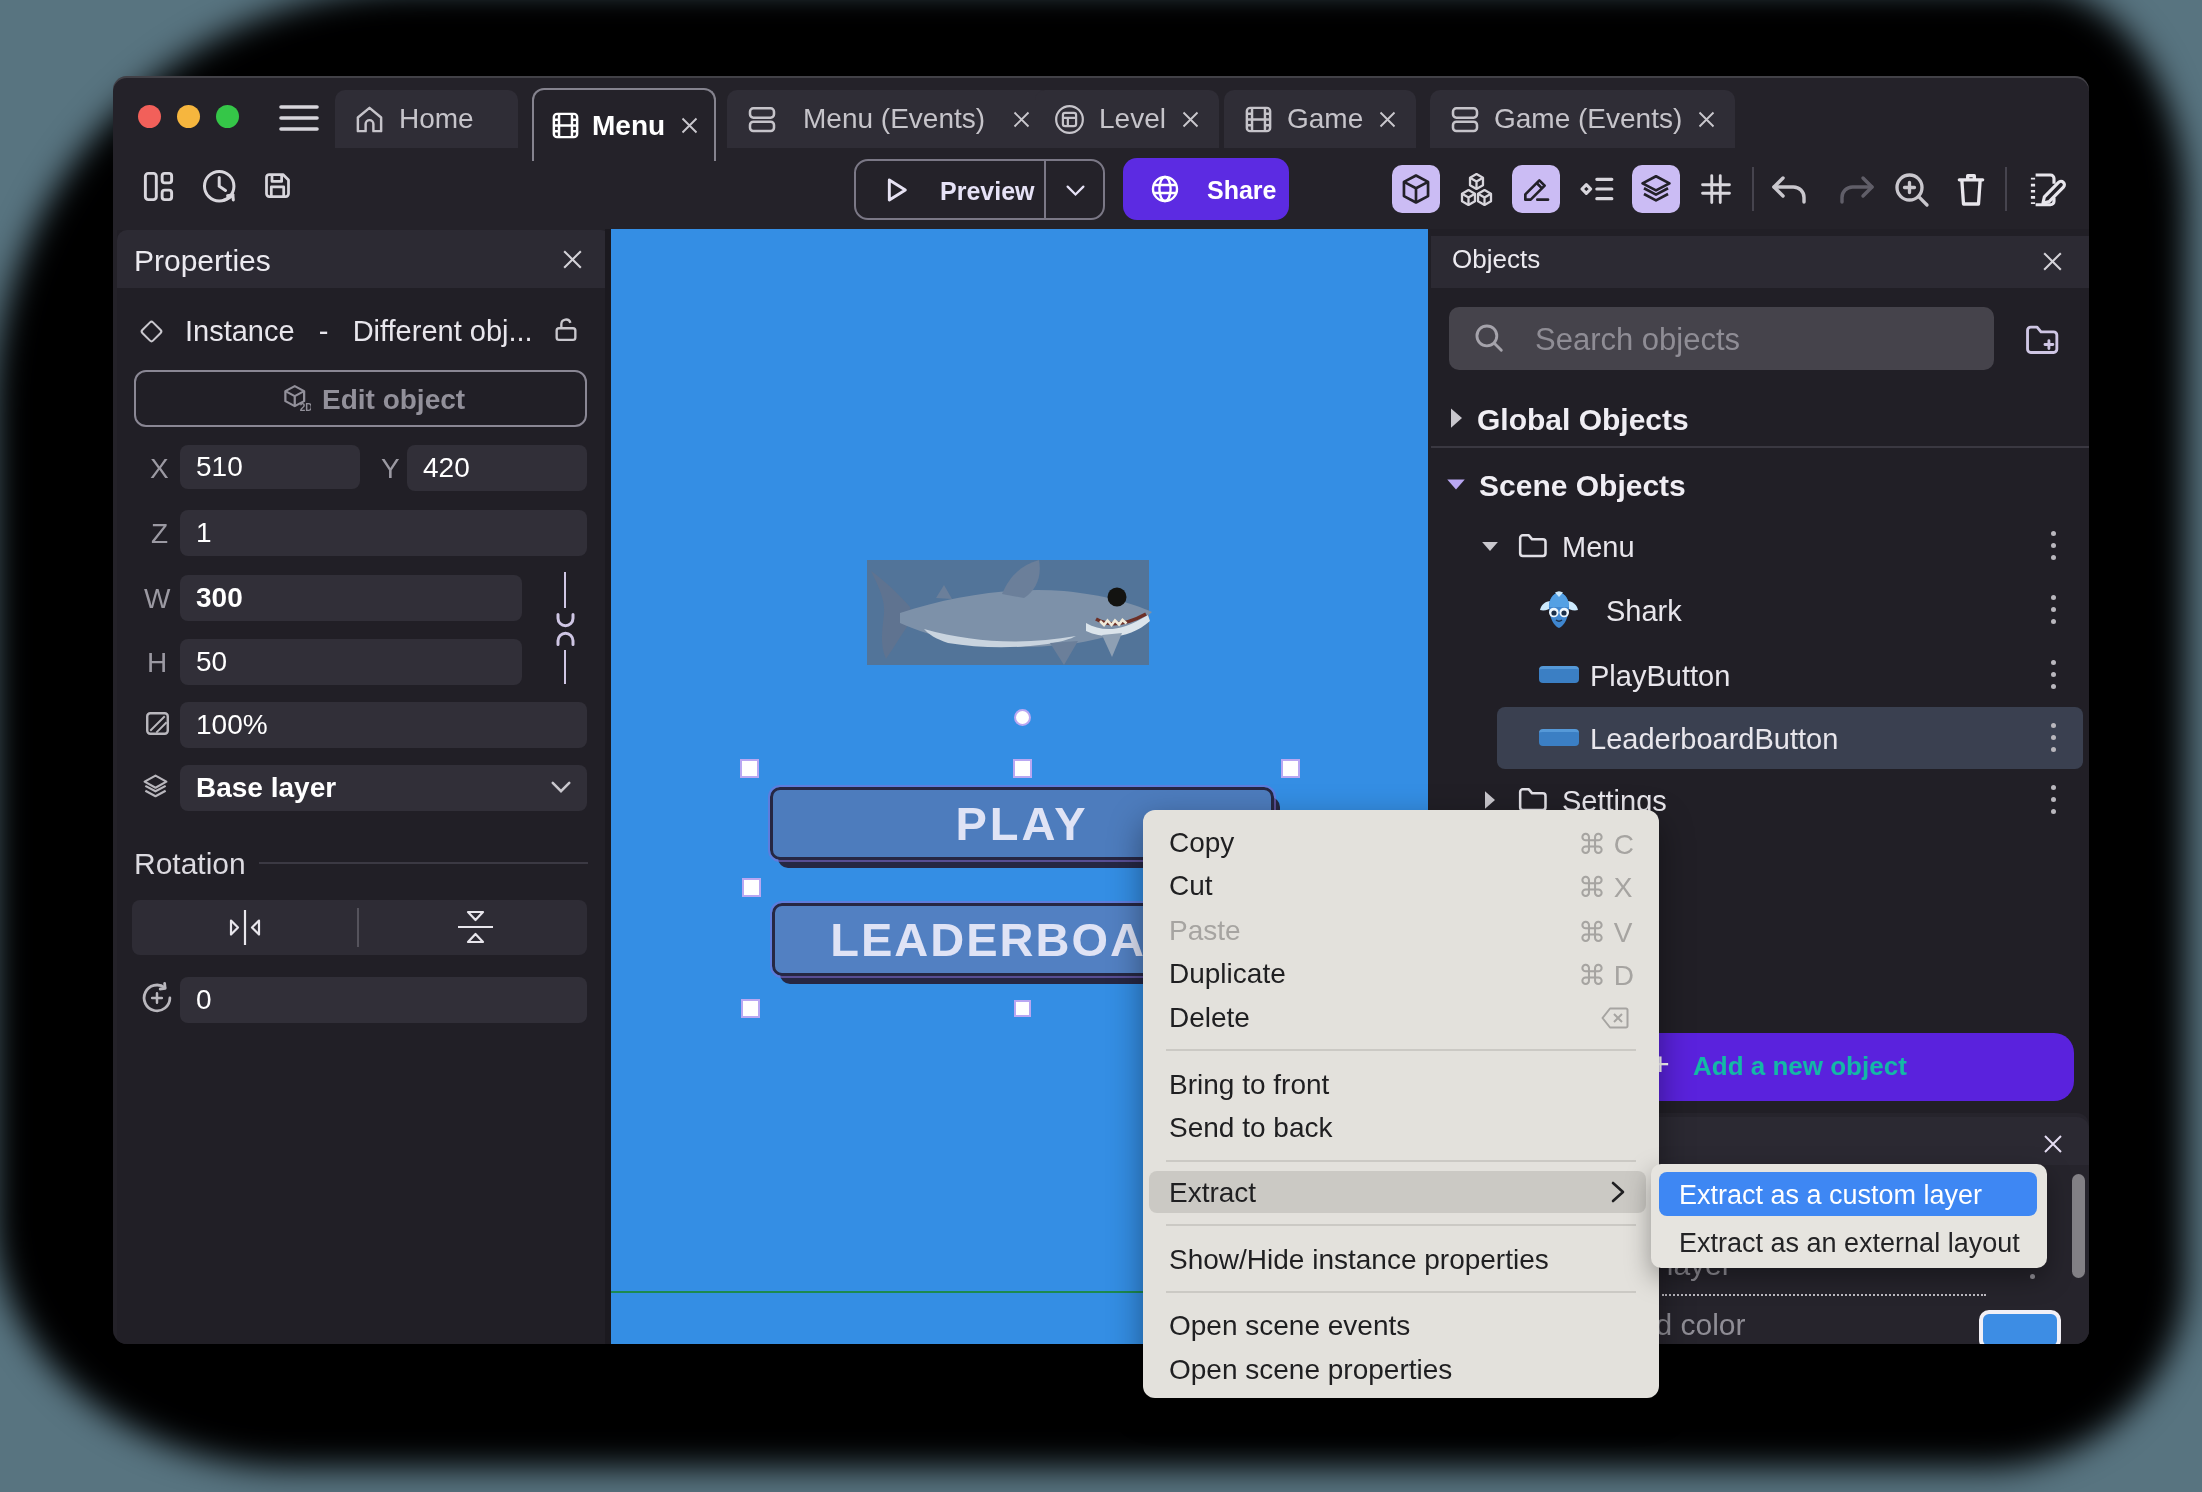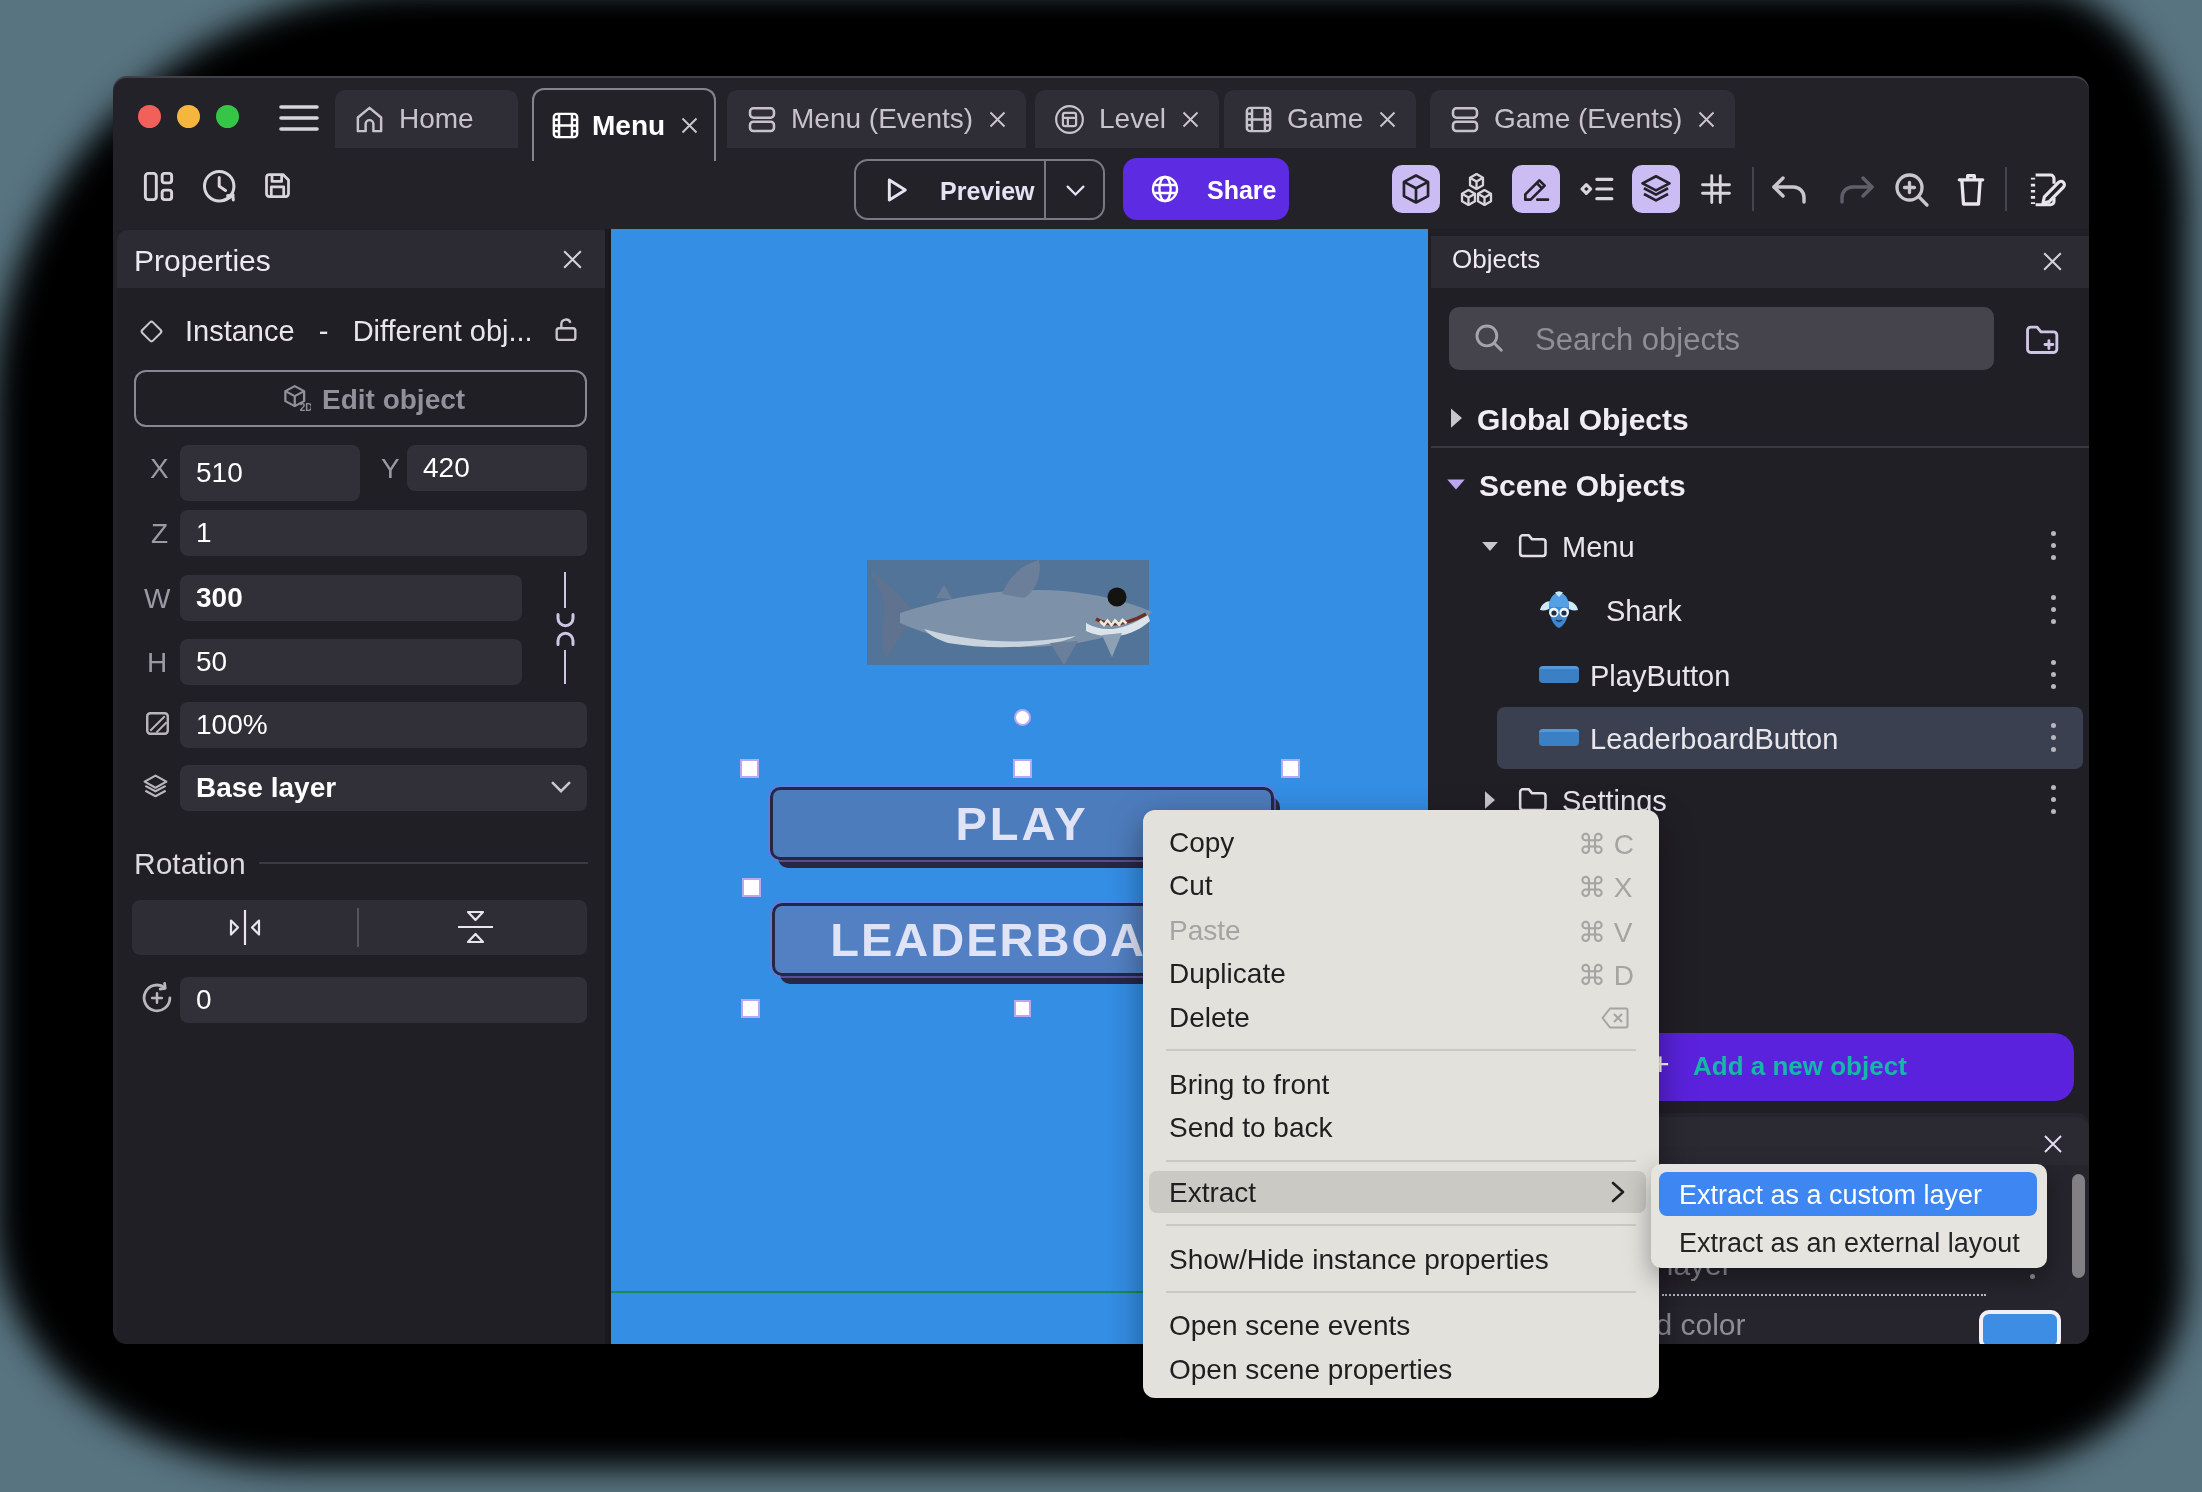--- a/index.html
+++ b/index.html
@@ -49,21 +49,21 @@
       <path d="M3 10.5 12 3l9 7.5V21h-6v-5.5a3 3 0 0 0-6 0V21H3z"></path>
     </svg>Home</div>
   <div class="tab" id="tabsel" style="left:532px; width:184px; top:88px; height:73px; background:#242229; padding-right:0;
        border:2px solid #85838e; border-bottom:none; border-radius:12px 12px 0 0; color:#fff; font-weight:bold; font-size:28px;">
     <svg style="margin:0 11px 0 16px;" width="31" height="31" viewBox="0 0 24 24" fill="none" stroke="#fff" stroke-width="1.9">
       <rect x="3" y="3" width="18" height="18" rx="2.5"></rect>
       <path d="M7 3v18M17 3v18M3 7.5h4M3 12h4M3 16.5h4M17 7.5h4M17 12h4M17 16.5h4M7 12h10"></path>
     </svg>Menu<svg style="margin-left:14px;" width="21" height="21" viewBox="0 0 24 24" fill="none" stroke="#c9c7cd" stroke-width="2.2">
           <path d="M4 4 20 20M20 4 4 20"></path>
         </svg></div>
-  <div class="tab" style="left:727px;">
+  <div class="tab" style="left:727px;gap:12px;">
     <svg style="margin:0 13px 0 19px;" width="32" height="32" viewBox="0 0 24 24" fill="none" stroke="#c6c4ca" stroke-width="1.9">
       <rect x="3" y="4" width="18" height="7" rx="2.5"></rect>
           <rect x="3" y="14" width="18" height="7" rx="2.5"></rect>
     </svg>Menu (Events)<svg style="margin-left:14px;" width="21" height="21" viewBox="0 0 24 24" fill="none" stroke="#c9c7cd" stroke-width="2.2">
           <path d="M4 4 20 20M20 4 4 20"></path>
         </svg></div>
   <div class="tab" style="left:1035px;align-items:center;">
     <svg style="margin:0 13px 0 18px;" width="33" height="33" viewBox="0 0 24 24" fill="none" stroke="#c6c4ca" stroke-width="1.6">
       <circle cx="12" cy="12" r="9.7"></circle>
           <rect x="7.2" y="7.2" width="9.6" height="9.6" rx="1.6"></rect>
@@ -205,21 +205,21 @@
           <path d="M8 11V7.5a4 4 0 0 1 7.8-1.2"></path>
     </svg>
     <div class="abs" style="left:134px; top:370px; width:453px; height:57px; border:2px solid #8a8794; border-radius:12px;"></div>
     <svg class="abs" style="left:281px; top:383px;" width="30" height="30" viewBox="0 0 24 24" fill="none" stroke="#92909a" stroke-width="1.8" stroke-linejoin="round">
       <path d="M11 2.5 18.5 6.5v8L11 18.5 3.5 14.5v-8z"></path>
           <path d="M3.5 6.5 11 10.5 18.5 6.5M11 10.5v8"></path>
       <text x="15" y="22" fill="#92909a" stroke="none" font-size="8" font-weight="bold">2D</text>
     </svg>
     <div class="abs" style="left:322px; top:384px; color:#92909a; font-size:28px; font-weight:bold;">Edit object</div>
     <div class="flabel" style="left:150px; top:453px;">X</div>
-    <div class="input" style="left:180px; top:445px; width:180px; height:56px;">510</div>
+    <div class="input" style="left:180px; top:445px; width:180px; height:44px;">510</div>
     <div class="flabel" style="left:381px; top:453px;">Y</div>
     <div class="input" style="left:407px; top:445px; width:180px; height:46px;">420</div>
     <div class="flabel" style="left:151px; top:518px;">Z</div>
     <div class="input" style="left:180px; top:510px; width:407px; height:46px;">1</div>
     <div class="flabel" style="left:144px; top:583px;">W</div>
     <div class="input" style="left:180px; top:575px; width:342px; height:46px;font-weight:bold;">300</div>
     <div class="flabel" style="left:147px; top:647px;">H</div>
     <div class="input" style="left:180px; top:639px; width:342px; height:46px;">50</div>
     <div class="abs" style="left:564px; top:572px; width:2px; height:36px; background:#cfc6e4;"></div>
     <div class="abs" style="left:564px; top:650px; width:2px; height:34px; background:#cfc6e4;"></div>

